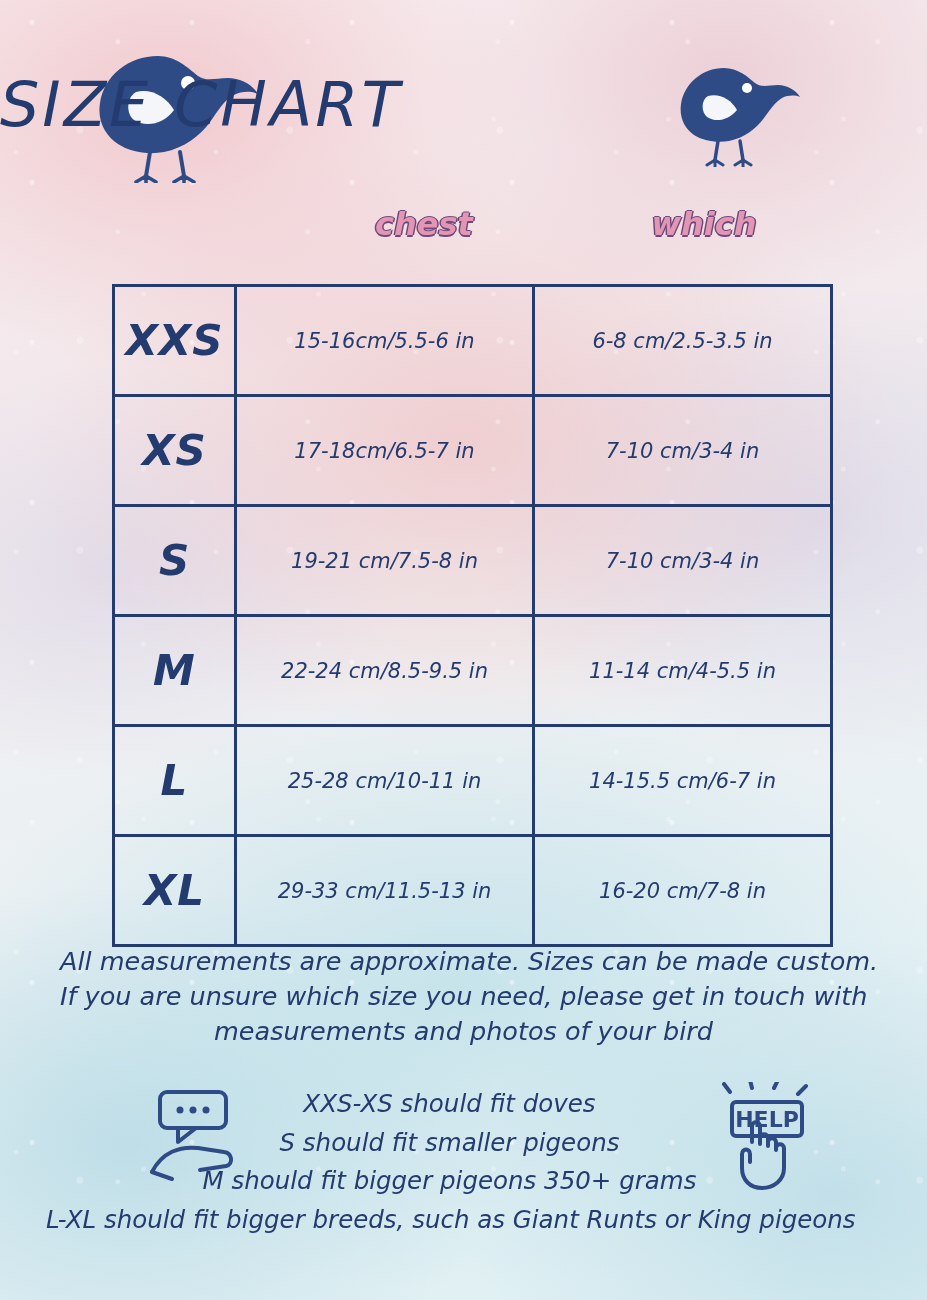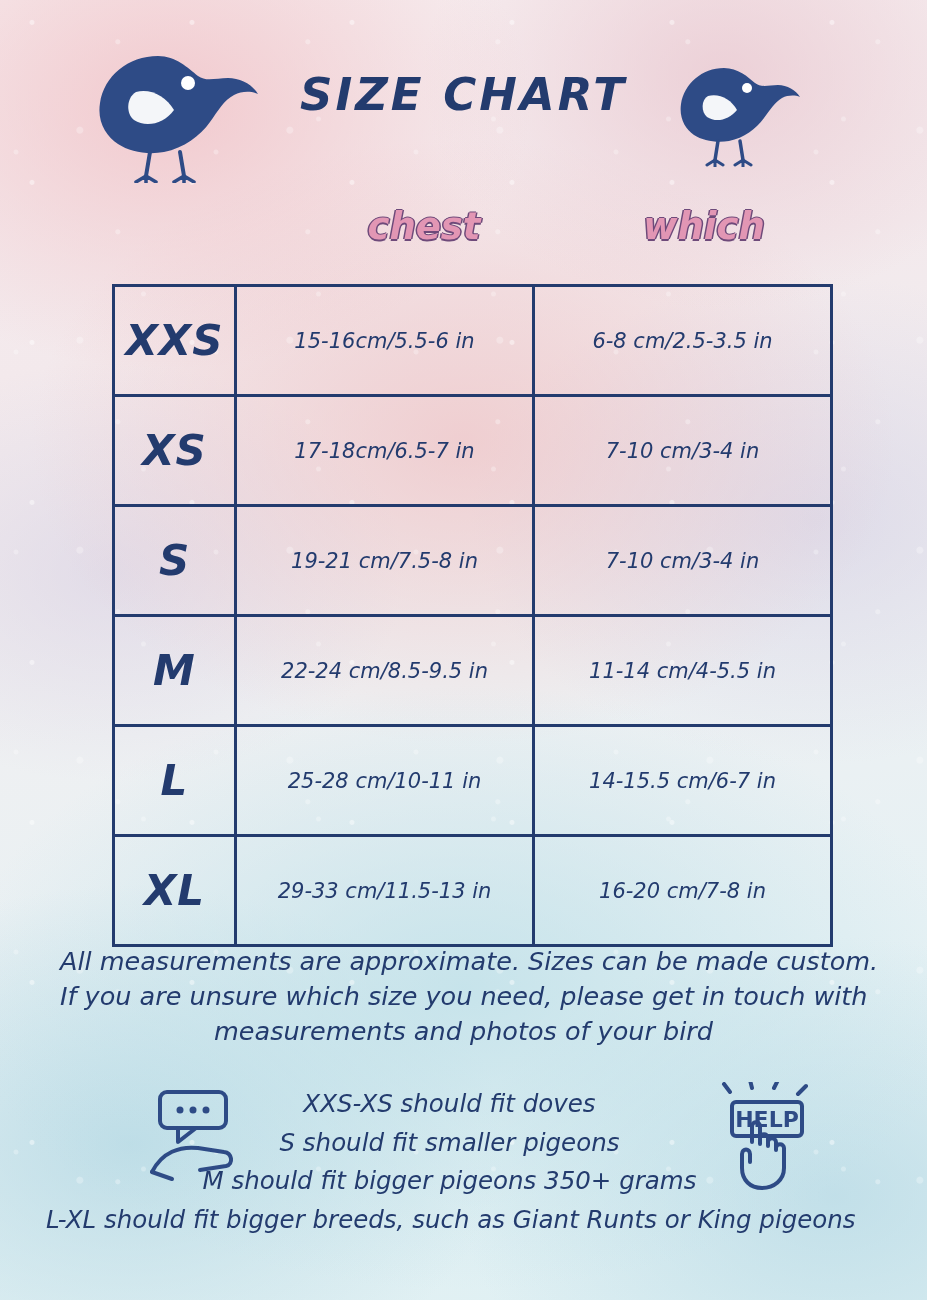--- a/index.html
+++ b/index.html
@@ -47,25 +47,25 @@
   
   .header {
     position: relative;
     height: 190px;
   }
   .title {
     position: absolute;
     left: 0;
     right: 0;
     top: 68px;
-    text-align: center;
-    font-family: "DejaVu Sans", sans-serif;
-    font-weight: 700;
-    font-style: italic;
-    font-size: 45px;
+    text-align: left;
+    font-family: "DejaVu Sans", sans-serif;
+    font-weight: 400;
+    font-style: italic;
+    font-size: 62px;
     letter-spacing: 3px;
     color: #233b6e;
   }
   .bird-left {
     position: absolute;
     left: 88px;
     top: 48px;
   }
   .bird-right {
     position: absolute;
@@ -79,21 +79,21 @@
     top: 205px;
     left: 112px;
     width: 704px;
     height: 50px;
   }
   .col-head {
     position: absolute;
     font-family: "DejaVu Sans", sans-serif;
     font-weight: 700;
     font-style: italic;
-    font-size: 37px;
+    font-size: 32px;
     color: #e296b4;
     text-shadow:
       -1.5px 0 0 #6e4a7a, 1.5px 0 0 #6e4a7a,
       0 -1.5px 0 #6e4a7a, 0 1.5px 0 #6e4a7a;
   }
   .col-head.chest { left: 222px; width: 180px; text-align: center; }
   .col-head.back  { left: 502px; width: 180px; text-align: center; }
 
   
   .table-wrap {

